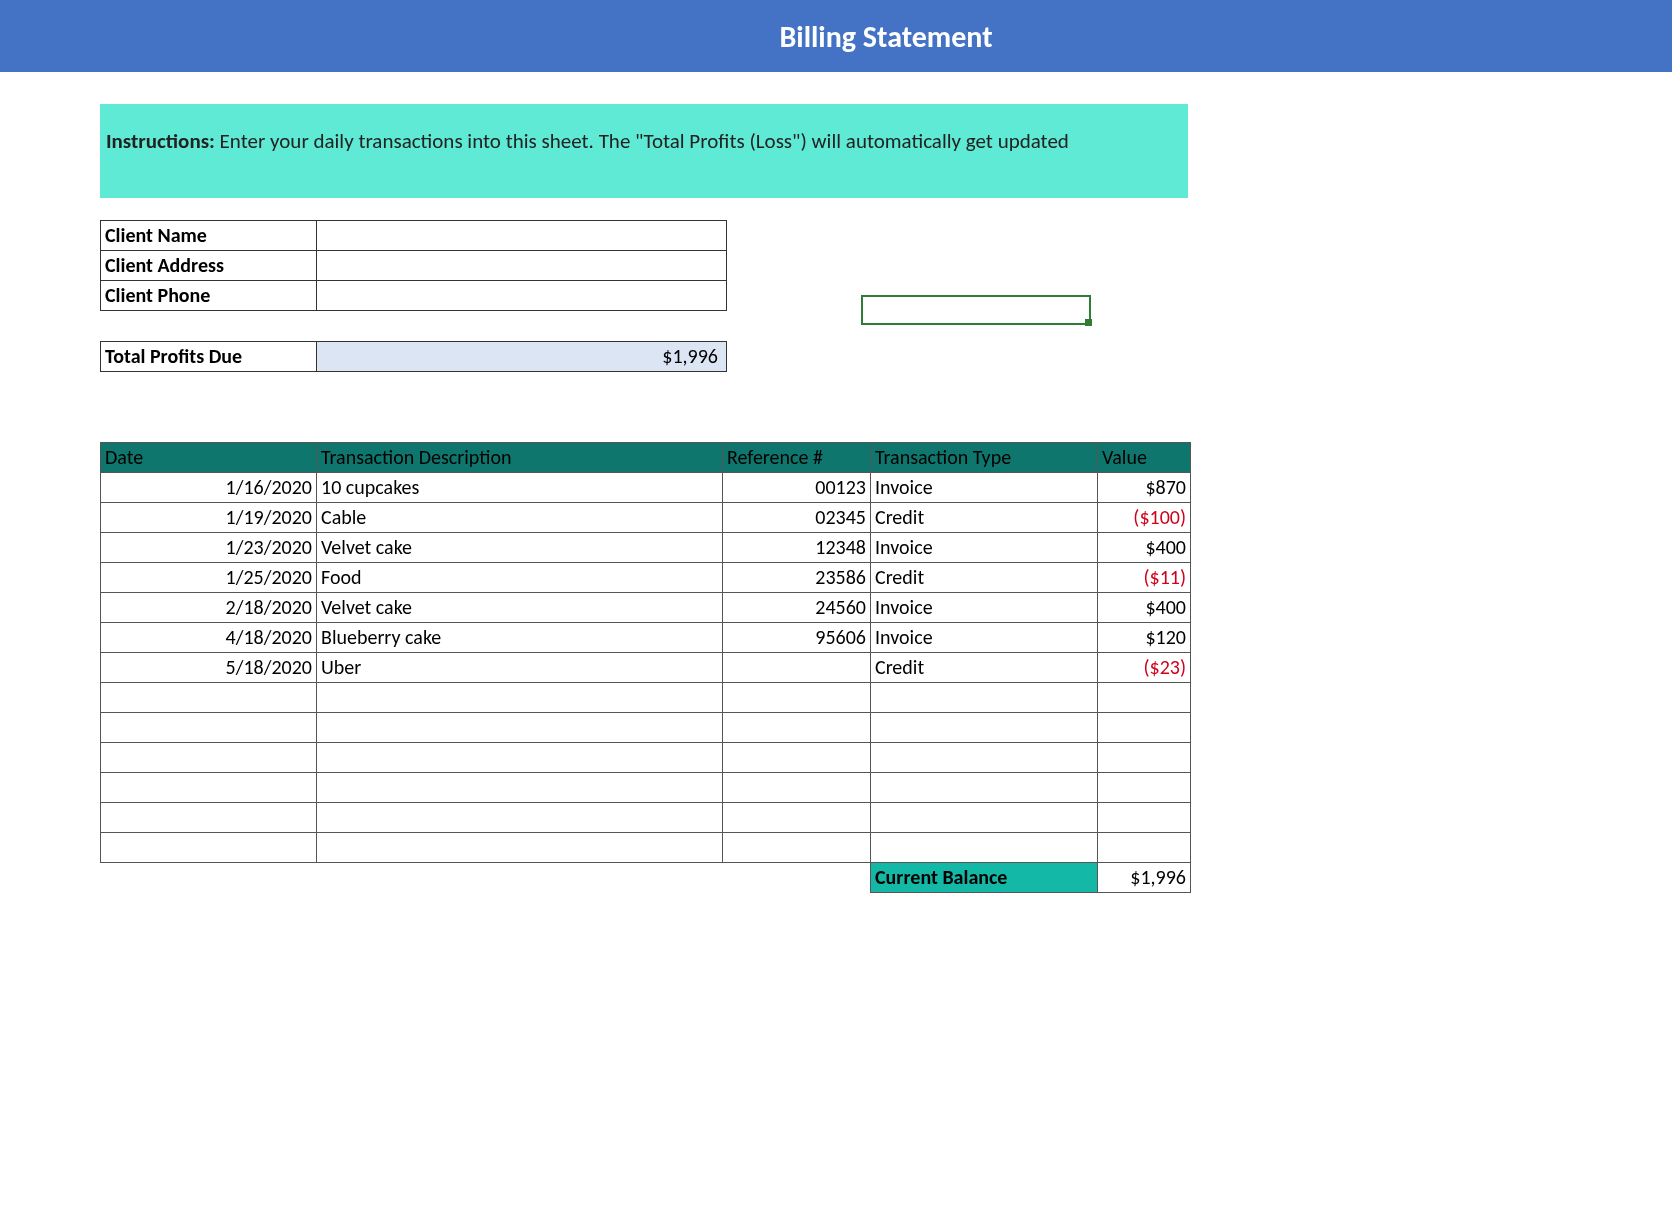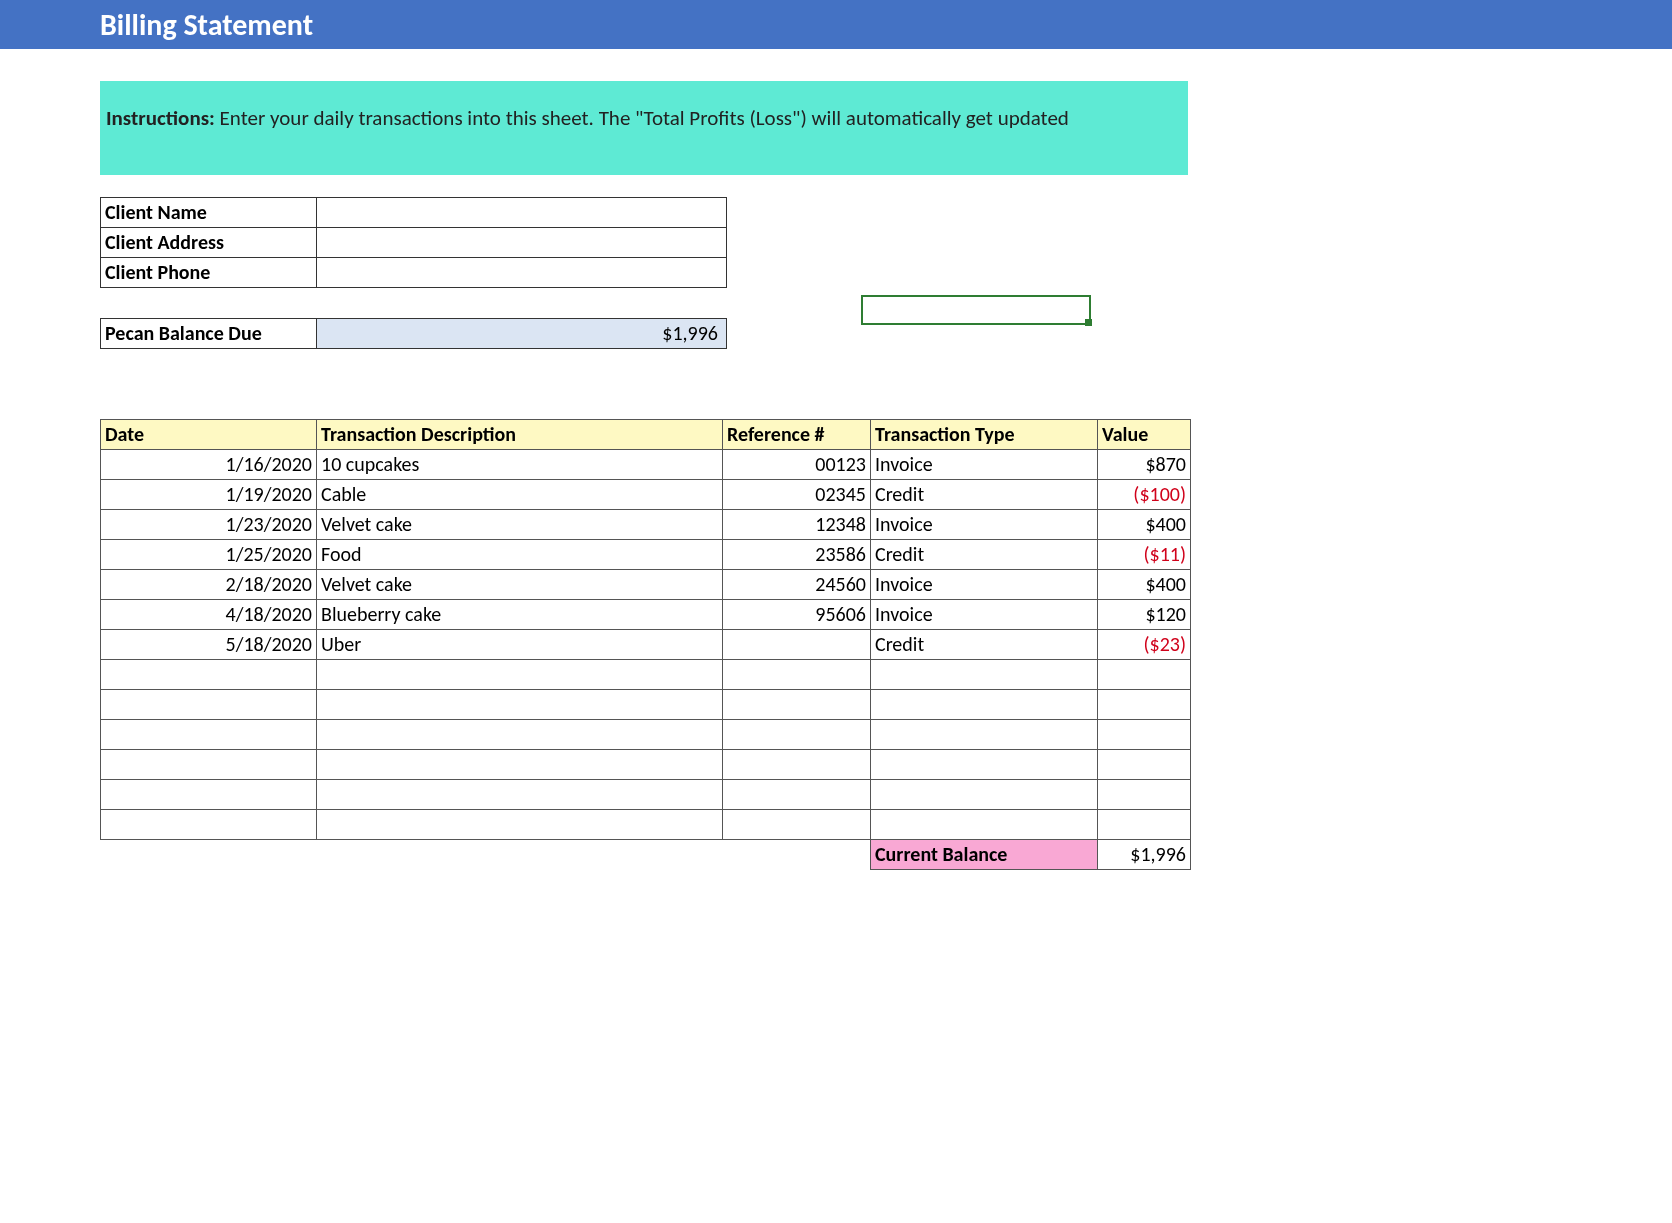--- a/index.html
+++ b/index.html
@@ -5,24 +5,25 @@
   * { box-sizing: border-box; margin: 0; padding: 0; }
   body {
     font-family: Calibri, Arial, sans-serif;
     background: #fff;
     width: 1672px;
     height: 1223px;
     overflow: hidden;
   }
   .header-band {
     background: #4472c4;
-    height: 49px;
+    height: 72px;
     display: flex;
     align-items: center;
     padding-left: 100px;
+    justify-content: center;
   }
   .header-band h1 {
     color: #fff;
     font-size: 30px;
     font-weight: bold;
   }
   .content-wrap {
     padding-left: 100px;
   }
   .instructions-box {
@@ -94,33 +95,33 @@
   .tx-table th, .tx-table td {
     border: 1px solid #555;
     height: 30px;
     font-size: 20px;
     padding: 0 4px;
     vertical-align: middle;
     overflow: hidden;
     white-space: nowrap;
   }
   .tx-table th {
-    background: #fef9c3;
-    font-weight: bold;
+    background: #0f766e;
+    font-weight: normal;
     text-align: left;
   }
   .col-date { width: 216px; text-align: right; padding-right:4px;}
   .col-desc { width: 406px; text-align:left;}
   .col-ref  { width: 148px; text-align: right; padding-right:4px;margin-left:47px;}
   .col-type { width: 227px; text-align:left;margin-left:44px;}
   .col-val  { width: 93px; text-align: right; padding-right:2px;}
   th.col-date, th.col-ref { text-align:left;}
   .neg { color: #d0021b; }
   .footer-row td { font-weight: normal;}
-  .footer-label { background:#f9a8d4; font-weight:bold !important; text-align:left;}
+  .footer-label { background:#14b8a6; font-weight:bold !important; text-align:left;}
   .footer-value { text-align:right; padding-right:4px;}
   .noborder { border:none !important; }
   .tx-body td.col-date { text-align:right; }
 </style>
 </head>
 <body>
 
 <div class="header-band">
   <h1>Billing Statement</h1>
 </div>
@@ -143,21 +144,21 @@
         <tr>
           <td class="client-label">Client Phone</td>
           <td class="client-value"></td>
         </tr>
       </tbody>
   </table>
 
   <table class="balance-table">
     <tbody>
         <tr>
-      <td class="balance-label">Pecan Balance Due</td>
+      <td class="balance-label">Total Profits Due</td>
       <td class="balance-value">$1,996</td>
     </tr>
   </tbody>
     </table>
 
   <table class="tx-table">
     <thead>
       <tr>
         <th class="col-date">Date</th>
         <th class="col-desc">Transaction Description</th>

